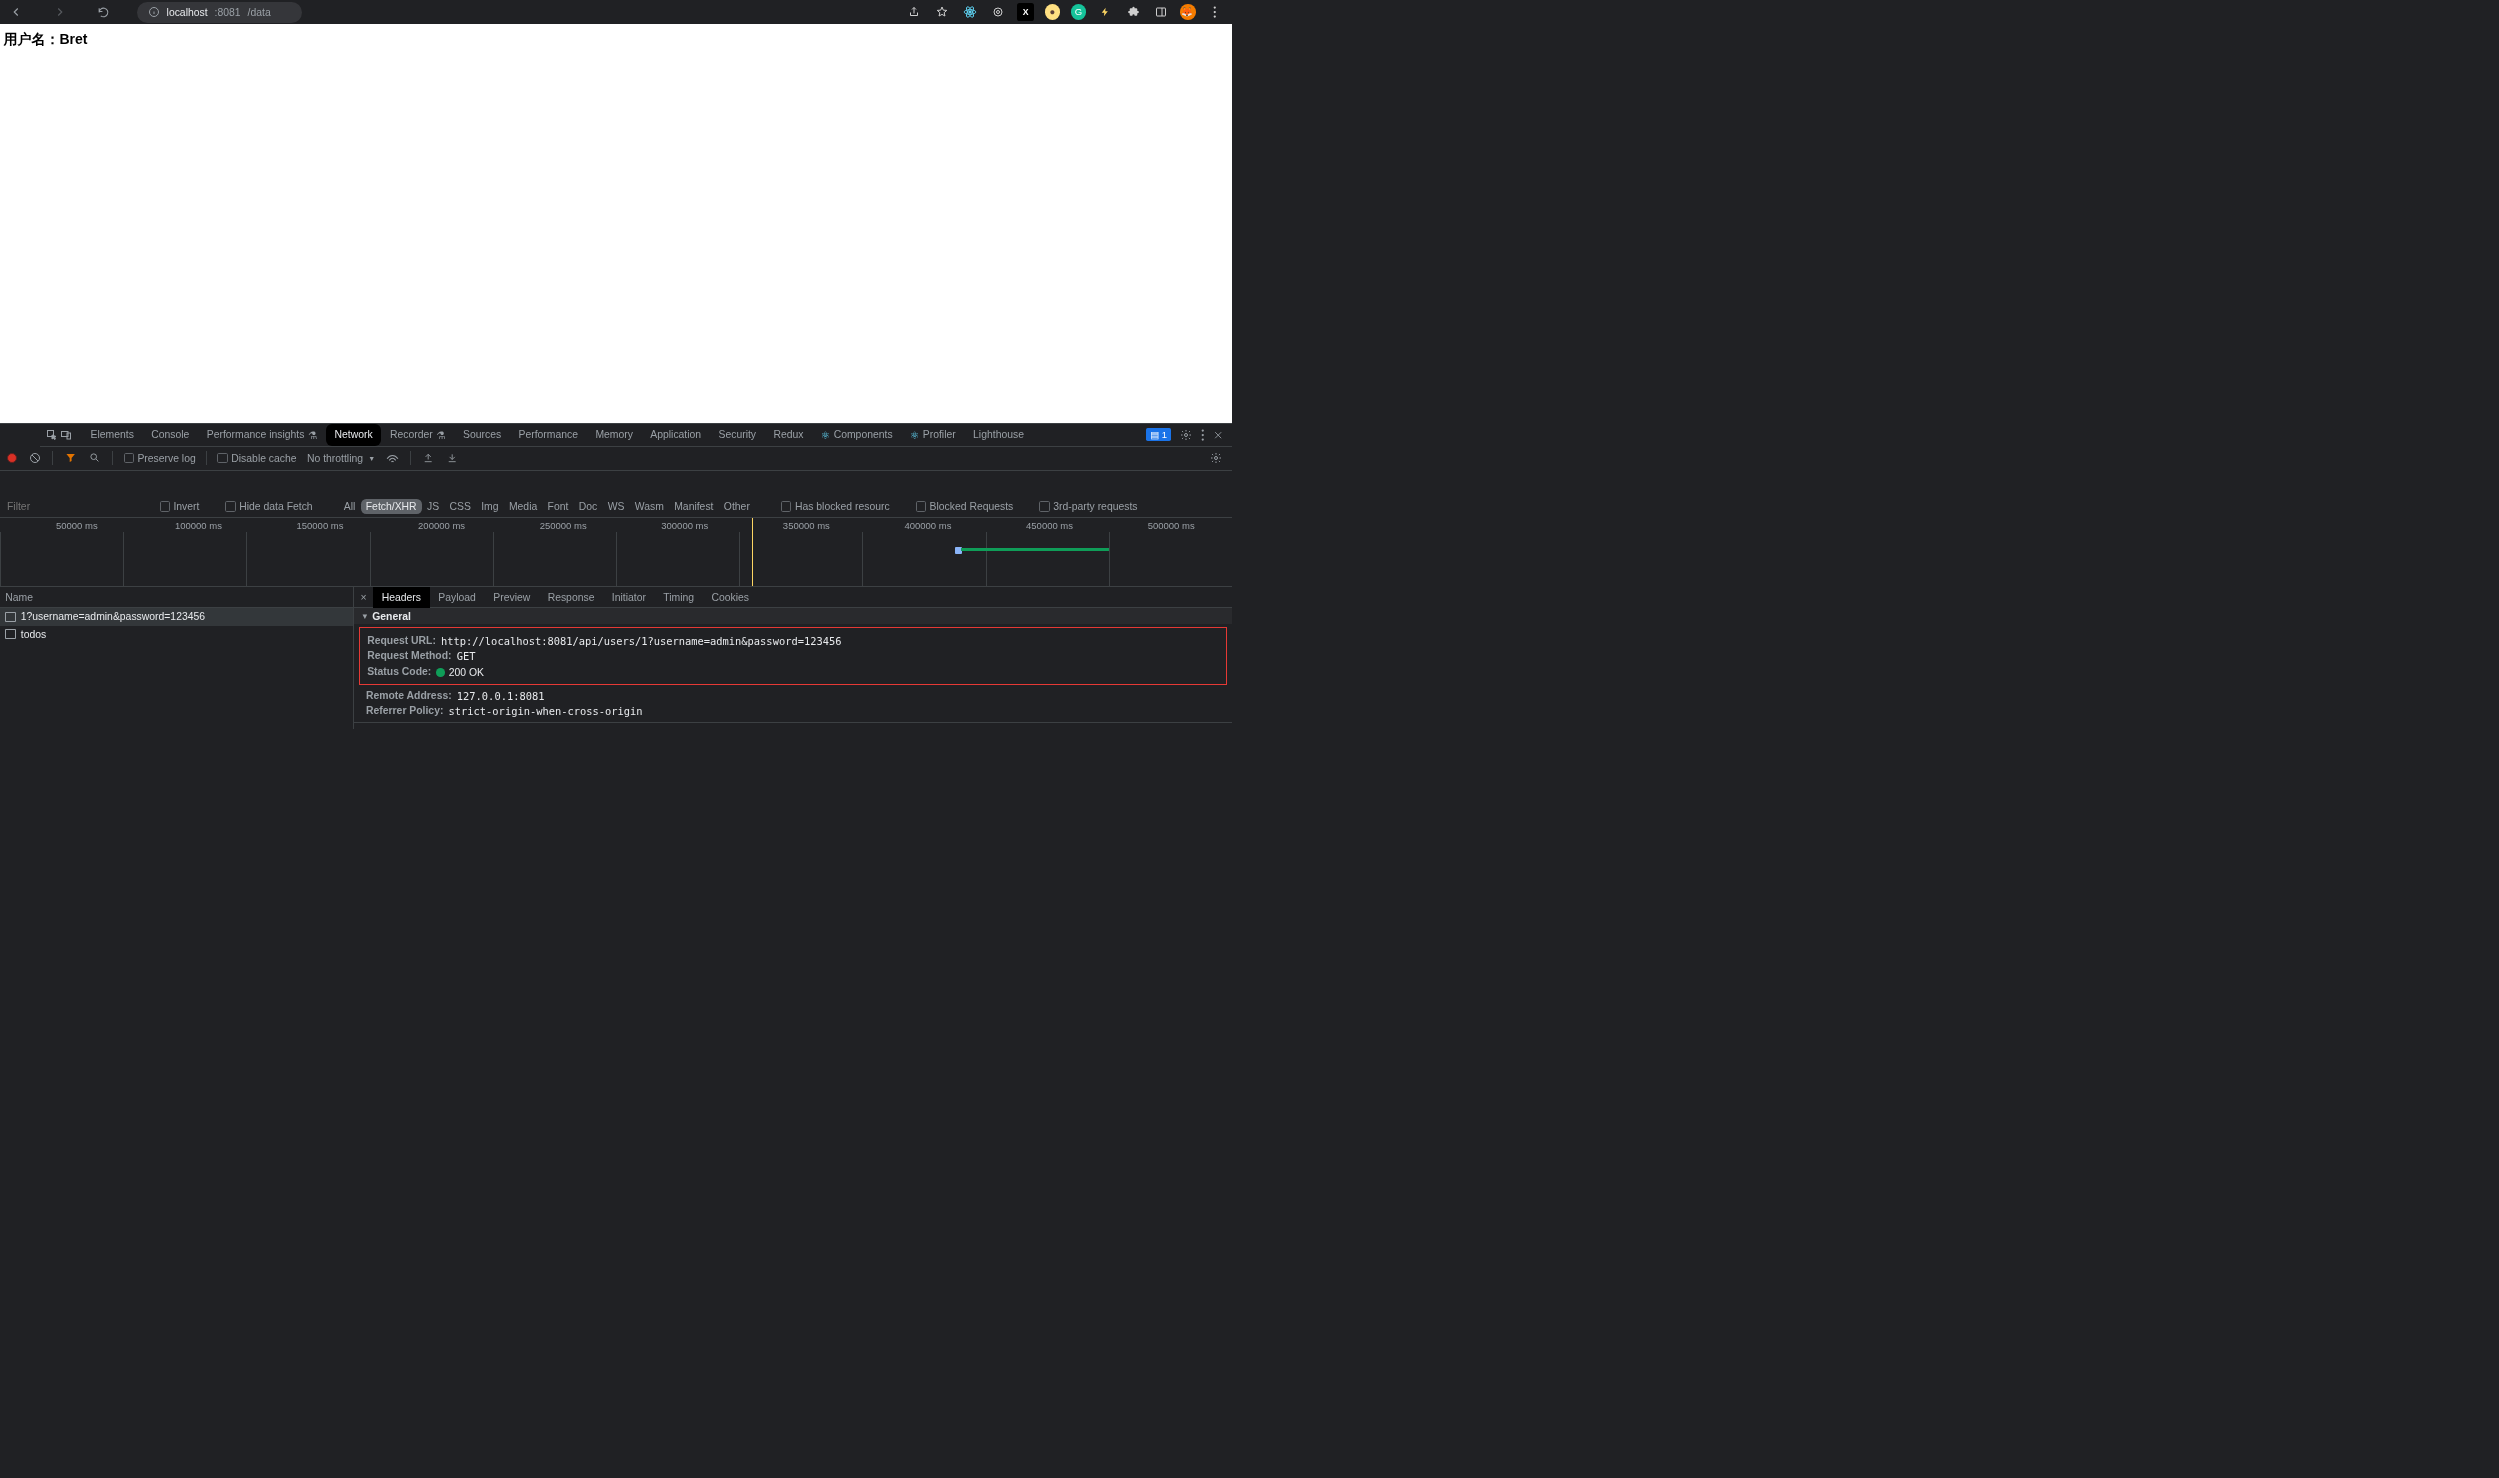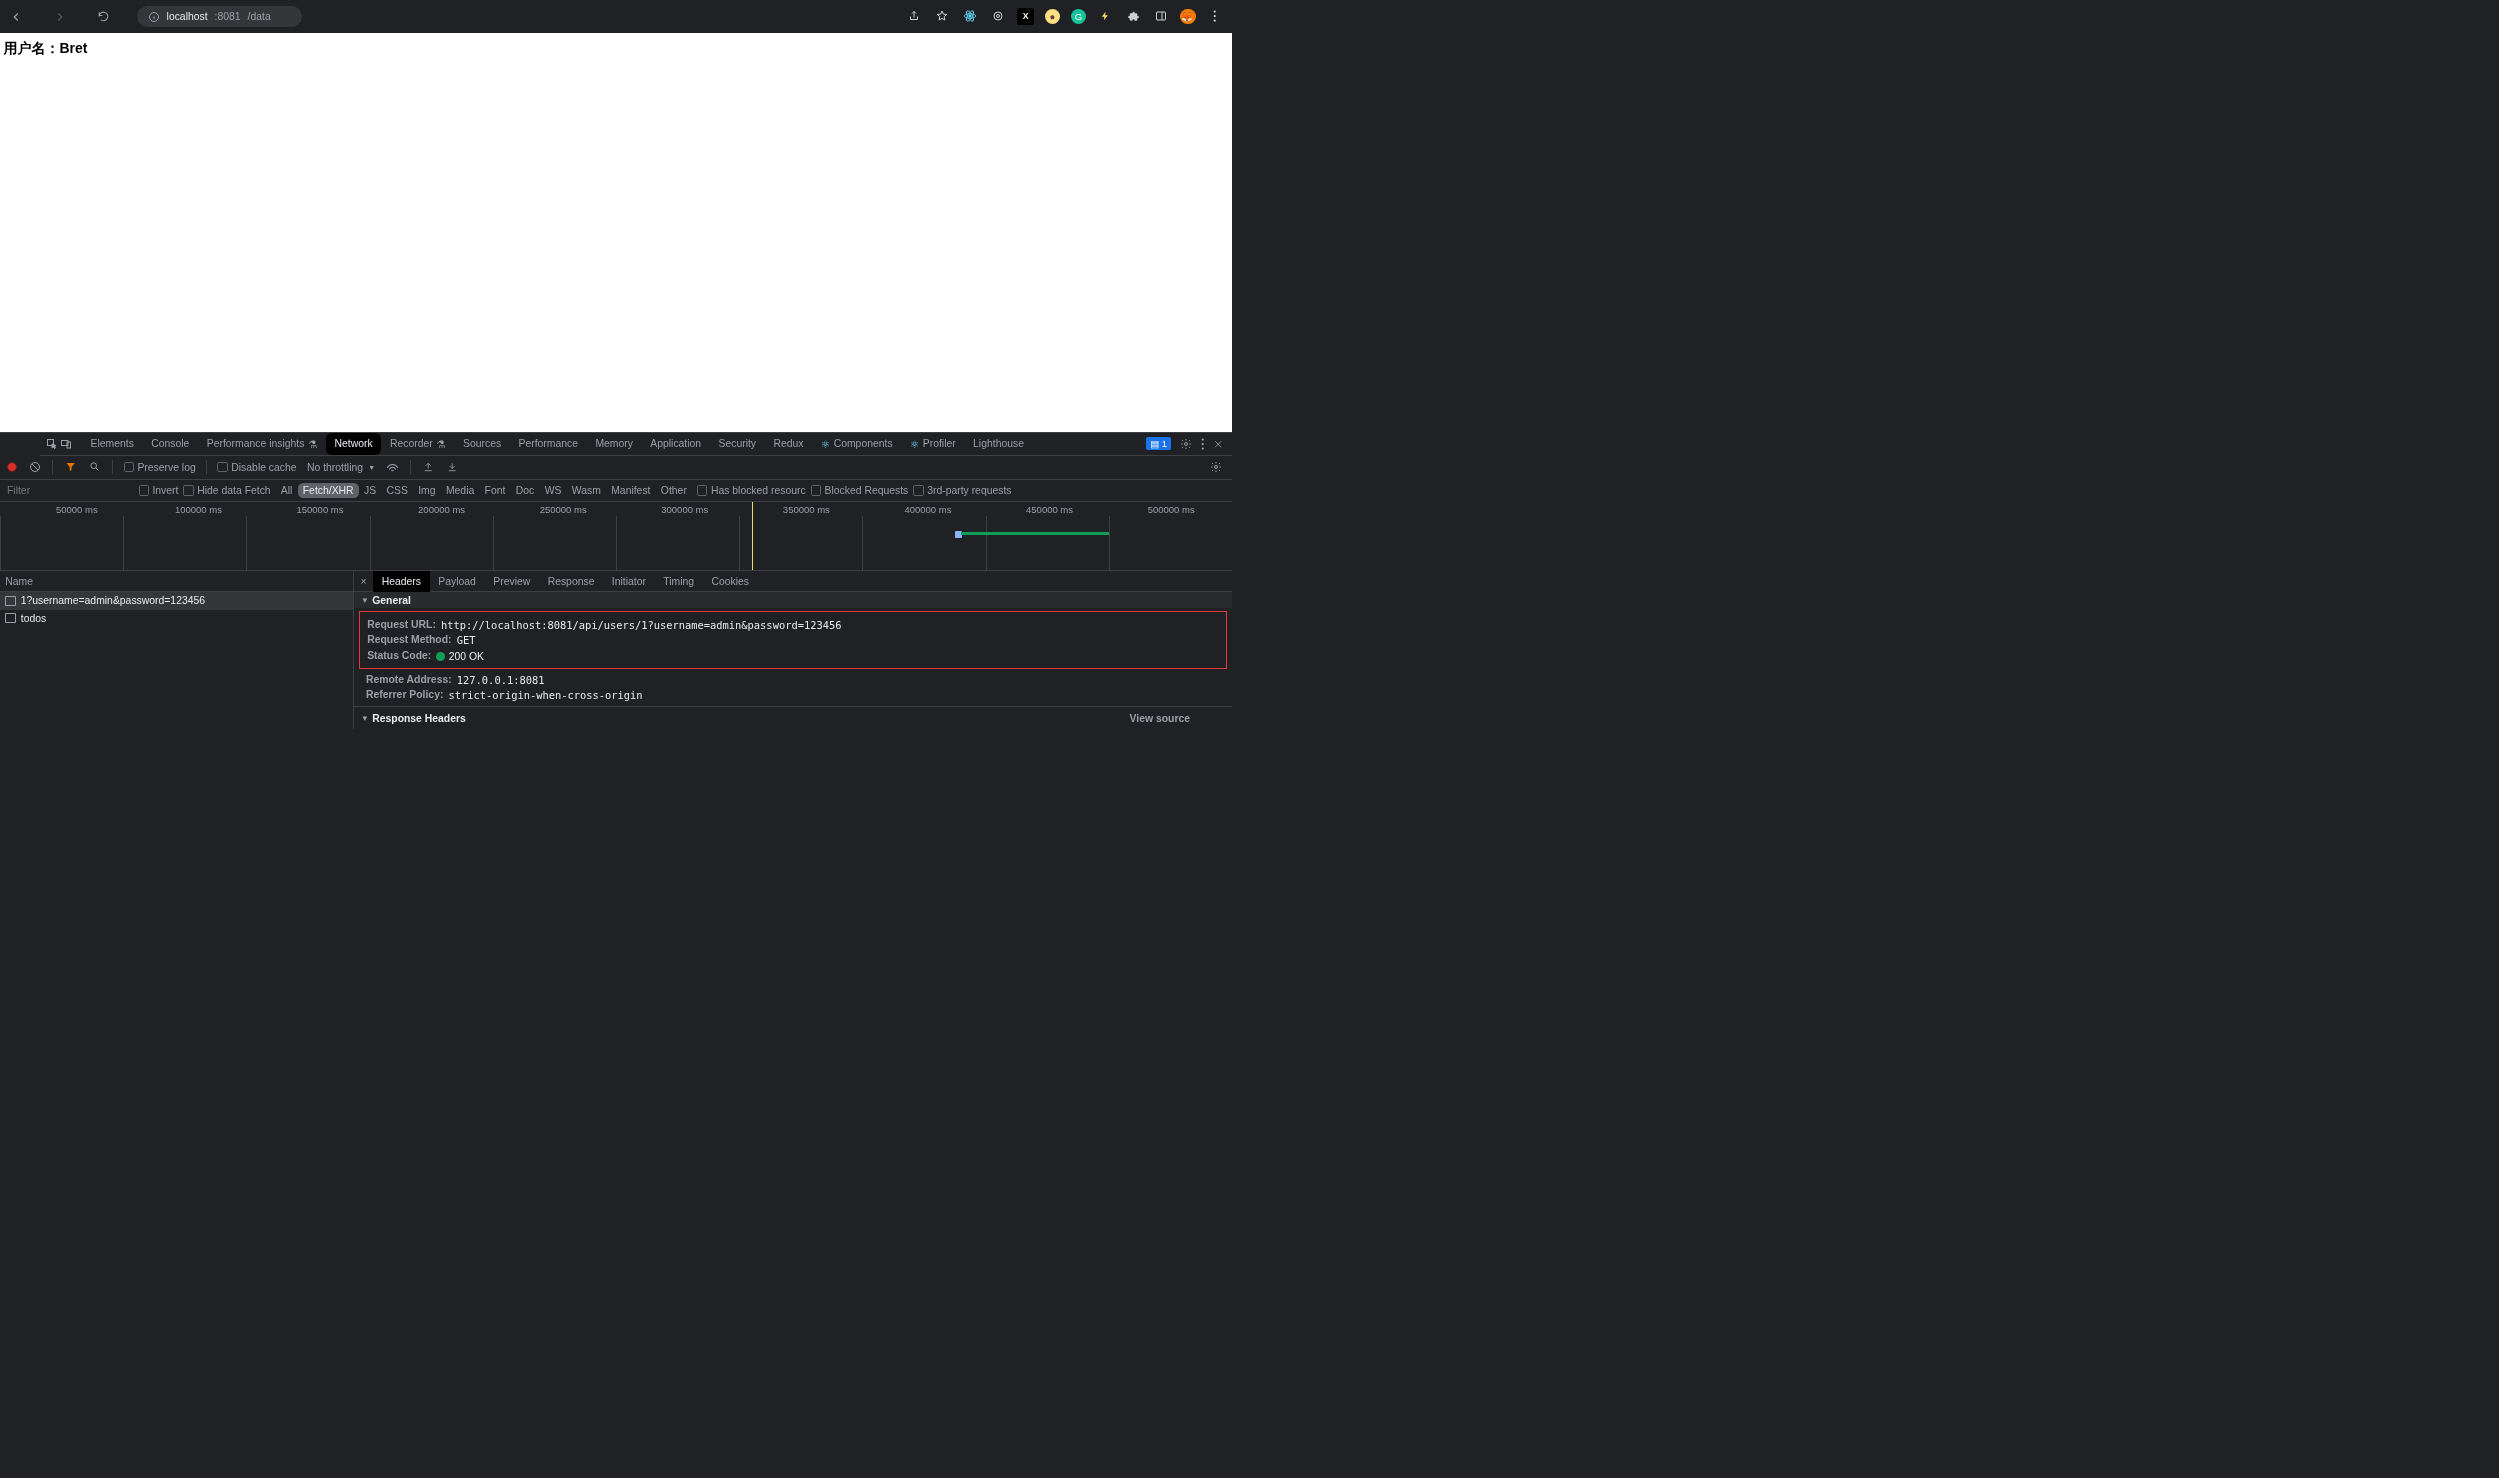--- a/index.html
+++ b/index.html
@@ -1,19 +1,19 @@
 <!DOCTYPE html>
 <html style="font-size:14px"><head>
 <meta charset="utf-8">
 <style>
 * { margin: 0; padding: 0; box-sizing: border-box; font-family: -apple-system, "Segoe UI", Arial, sans-serif; }
 body { background: #202124; color: #e8eaed; font-size: 10.4px; overflow: hidden; width: 1232px; height: 729px; }
 
 
-.browser-bar { height: 33px; background: #202124; display: flex; align-items: center; padding: 0 5.2px; gap: 23px; }
+.browser-bar { height: 24px; background: #202124; display: flex; align-items: center; padding: 0 5.2px; gap: 23px; }
 .nav-btn { width: 21px; height: 21px; display: flex; align-items: center; justify-content: center; color: #9aa0a6; cursor: pointer; border-radius: 10.4px; }
 .nav-btn.disabled { opacity: .45; }
 .url-bar { flex: 0 0 auto; background: #35363a; border-radius: 12px; height: 21px; min-width: 165px; display: flex; align-items: center; padding: 0 10.4px; gap: 7px; color: #9aa0a6; }
 .url-host { color: #e8eaed; }
 .url-path { color: #9aa0a6; }
 .toolbar-spacer { flex: 1; }
 .toolbar-icons { display: flex; gap: 10.4px; align-items: center; padding-right: 3.5px; }
 .toolbar-icon { width: 17.4px; height: 17.4px; display: flex; align-items: center; justify-content: center; color: #cfcfcf; cursor: pointer; }
 .badge-circle { width: 15.6px; height: 15.6px; border-radius: 50%; display: flex; align-items: center; justify-content: center; font-size: 9.5px; }
 
@@ -37,21 +37,21 @@
 .net-icon { color: #9aa0a6; cursor: pointer; width: 14px; display:flex; align-items:center; justify-content:center; }
 .net-icon.active { color: #e37400; }
 .net-sep { width: 0.9px; height: 14px; background: #3c4043; }
 .chk { display: flex; align-items: center; gap: 3.5px; color: #9aa0a6; cursor: pointer; }
 .chk-box { width: 10.4px; height: 10.4px; border: 0.9px solid #5f6368; border-radius: 1.7px; }
 .throttle { display:flex; align-items:center; gap:5.2px; color:#9aa0a6; }
 .throttle-caret { font-size: 7px; }
 .gear-right { margin-left:auto; color:#9aa0a6; cursor:pointer; padding-right:3.5px;}
 
 
-.filter-bar { height: 22.6px; display: flex; align-items: center; padding: 0 3.5px; gap: 5px; border-bottom: 0.9px solid #3c4043; }
+.filter-bar { height: 22.6px; display: flex; align-items: center; padding: 0 3.5px; gap: 26px; border-bottom: 0.9px solid #3c4043; margin-top: 25px; }
 .filter-input { background: transparent; border: none; color: #9aa0a6; padding: 1.7px 3.5px; width: 130px; outline:none; font-size:10.4px; }
 .type-pills { display: flex; gap: 0; }
 .type-pill { padding: 1.7px 5.2px; color: #9aa0a6; cursor: pointer; border-radius: 5.2px; }
 .type-pill.active { background: #5f6368; color: #e8eaed; }
 
 
 .timeline { height: 69px; border-bottom: 0.9px solid #3c4043; position: relative; background: #202124; overflow: hidden; }
 .time-labels { display: flex; position: absolute; top: 1.7px; left: 16px; right: 0; color: #9aa0a6; font-size: 9.5px; }
 .time-label { flex: 1; text-align: center; }
 .time-grid { position: absolute; top: 14px; bottom: 0; left: 0; right: 0; display: flex; }

